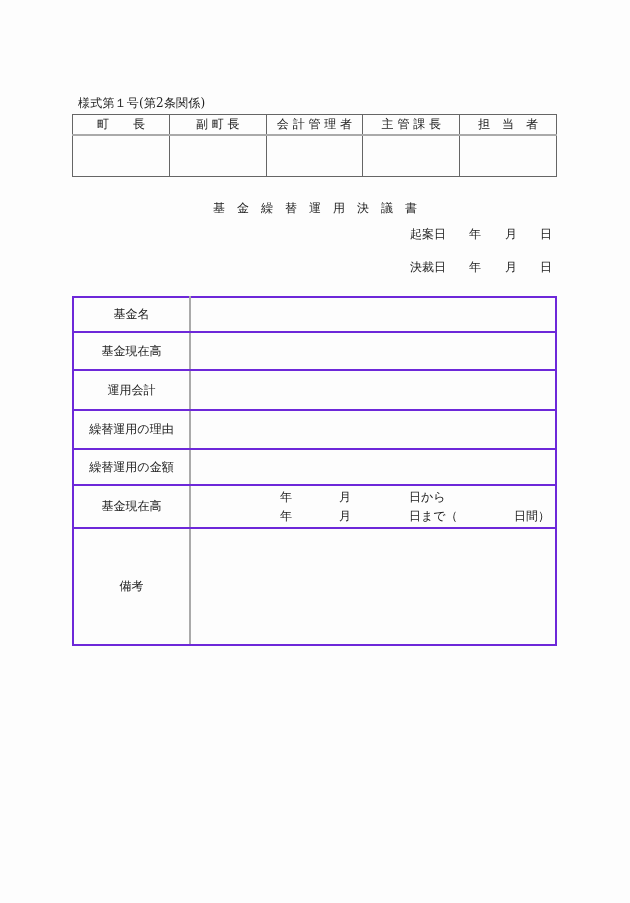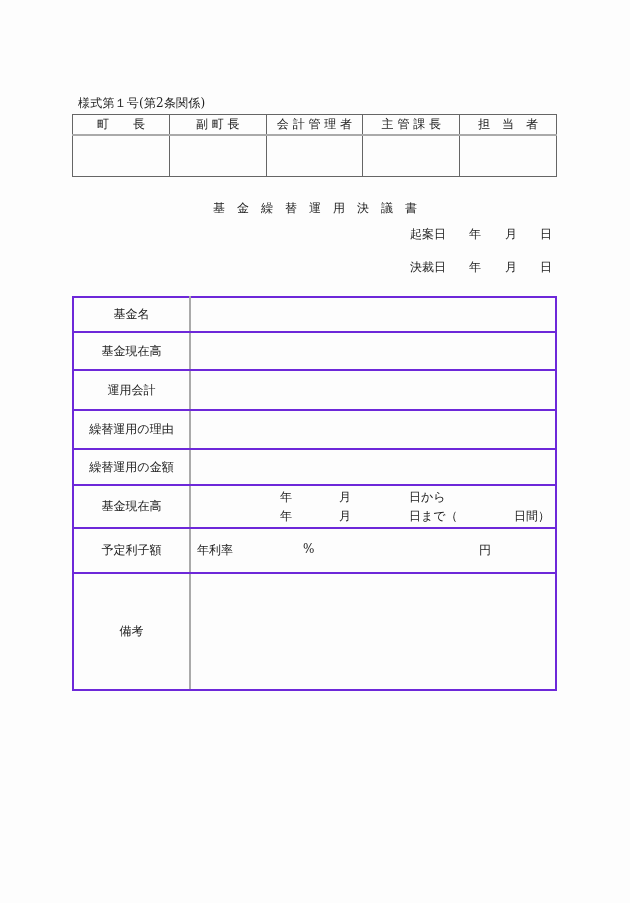--- a/index.html
+++ b/index.html
@@ -102,28 +102,18 @@
         </div>
         <div class="period-line" style="top:22px;">
           <span style="left:89px;">年</span>
           <span style="left:148px;">月</span>
           <span style="left:218px;">日まで（</span>
           <span style="left:323px;font-family:Liberation Mono, monospace;">日間）</span>
         </div>
       </div>
     </td>
   </tr>
-  <tr style="height:43px;">
-    <td class="label">予定利子額</td>
-    <td>
-      <div class="cell-rel" style="height:43px;">
-        <span class="abs" style="left:6px; top:13px;">年利率</span>
-        <span class="abs" style="left:112px; top:13px;">%</span>
-        <span class="abs" style="left:288px; top:13px;">円</span>
-      </div>
-    </td>
-  </tr>
   <tr style="height:117px;">
     <td class="label">備考</td>
     <td></td>
   </tr>
 </tbody>
   </table>
 
 </body></html>

